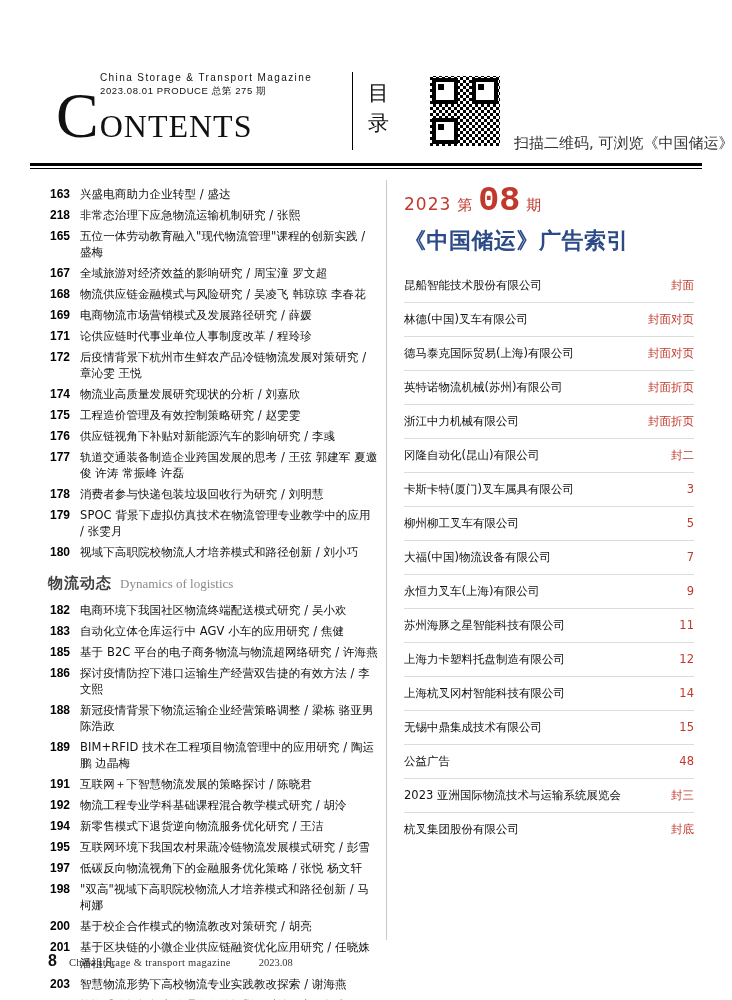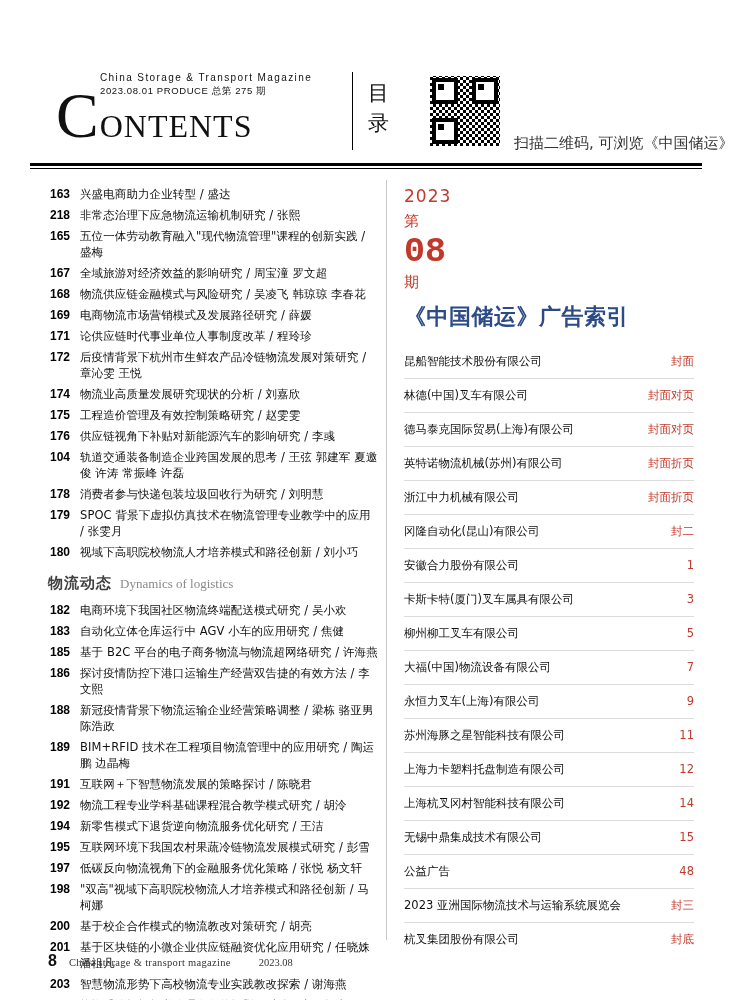--- a/index.html
+++ b/index.html
@@ -211,21 +211,20 @@
   }
 
   
   .issue-line {
     display: flex;
     align-items: baseline;
     gap: 6px;
     color: #c0392b;
     font-family: "DejaVu Sans", sans-serif;
     margin-bottom: 10px;
-    flex-direction: column;
   }
   .issue-year {
     font-size: 17px;
     letter-spacing: 1px;
   }
   .issue-di { font-size: 15px; }
   .issue-no {
     font-family: Liberation Mono, monospace;
     font-size: 35px;
     font-weight: bold;
@@ -374,21 +373,21 @@
         </div>
         <div class="toc-item">
           <span class="toc-num">175</span>
           <span class="toc-text">工程造价管理及有效控制策略研究 / 赵雯雯</span>
         </div>
         <div class="toc-item">
           <span class="toc-num">176</span>
           <span class="toc-text">供应链视角下补贴对新能源汽车的影响研究 / 李彧</span>
         </div>
         <div class="toc-item">
-          <span class="toc-num">104</span>
+          <span class="toc-num">177</span>
           <span class="toc-text">轨道交通装备制造企业跨国发展的思考 / 王弦 郭建军 夏邀俊 许涛 常振峰 许磊</span>
         </div>
         <div class="toc-item">
           <span class="toc-num">178</span>
           <span class="toc-text">消费者参与快递包装垃圾回收行为研究 / 刘明慧</span>
         </div>
         <div class="toc-item">
           <span class="toc-num">179</span>
           <span class="toc-text">SPOC 背景下虚拟仿真技术在物流管理专业教学中的应用 / 张雯月</span>
         </div>
@@ -498,24 +497,20 @@
         </div>
         <div class="ad-row">
           <span class="ad-name">浙江中力机械有限公司</span>
           <span class="ad-page">封面折页</span>
         </div>
         <div class="ad-row">
           <span class="ad-name">冈隆自动化(昆山)有限公司</span>
           <span class="ad-page">封二</span>
         </div>
         <div class="ad-row">
-          <span class="ad-name">安徽合力股份有限公司</span>
-          <span class="ad-page">1</span>
-        </div>
-        <div class="ad-row">
           <span class="ad-name">卡斯卡特(厦门)叉车属具有限公司</span>
           <span class="ad-page">3</span>
         </div>
         <div class="ad-row">
           <span class="ad-name">柳州柳工叉车有限公司</span>
           <span class="ad-page">5</span>
         </div>
         <div class="ad-row">
           <span class="ad-name">大福(中国)物流设备有限公司</span>
           <span class="ad-page">7</span>

